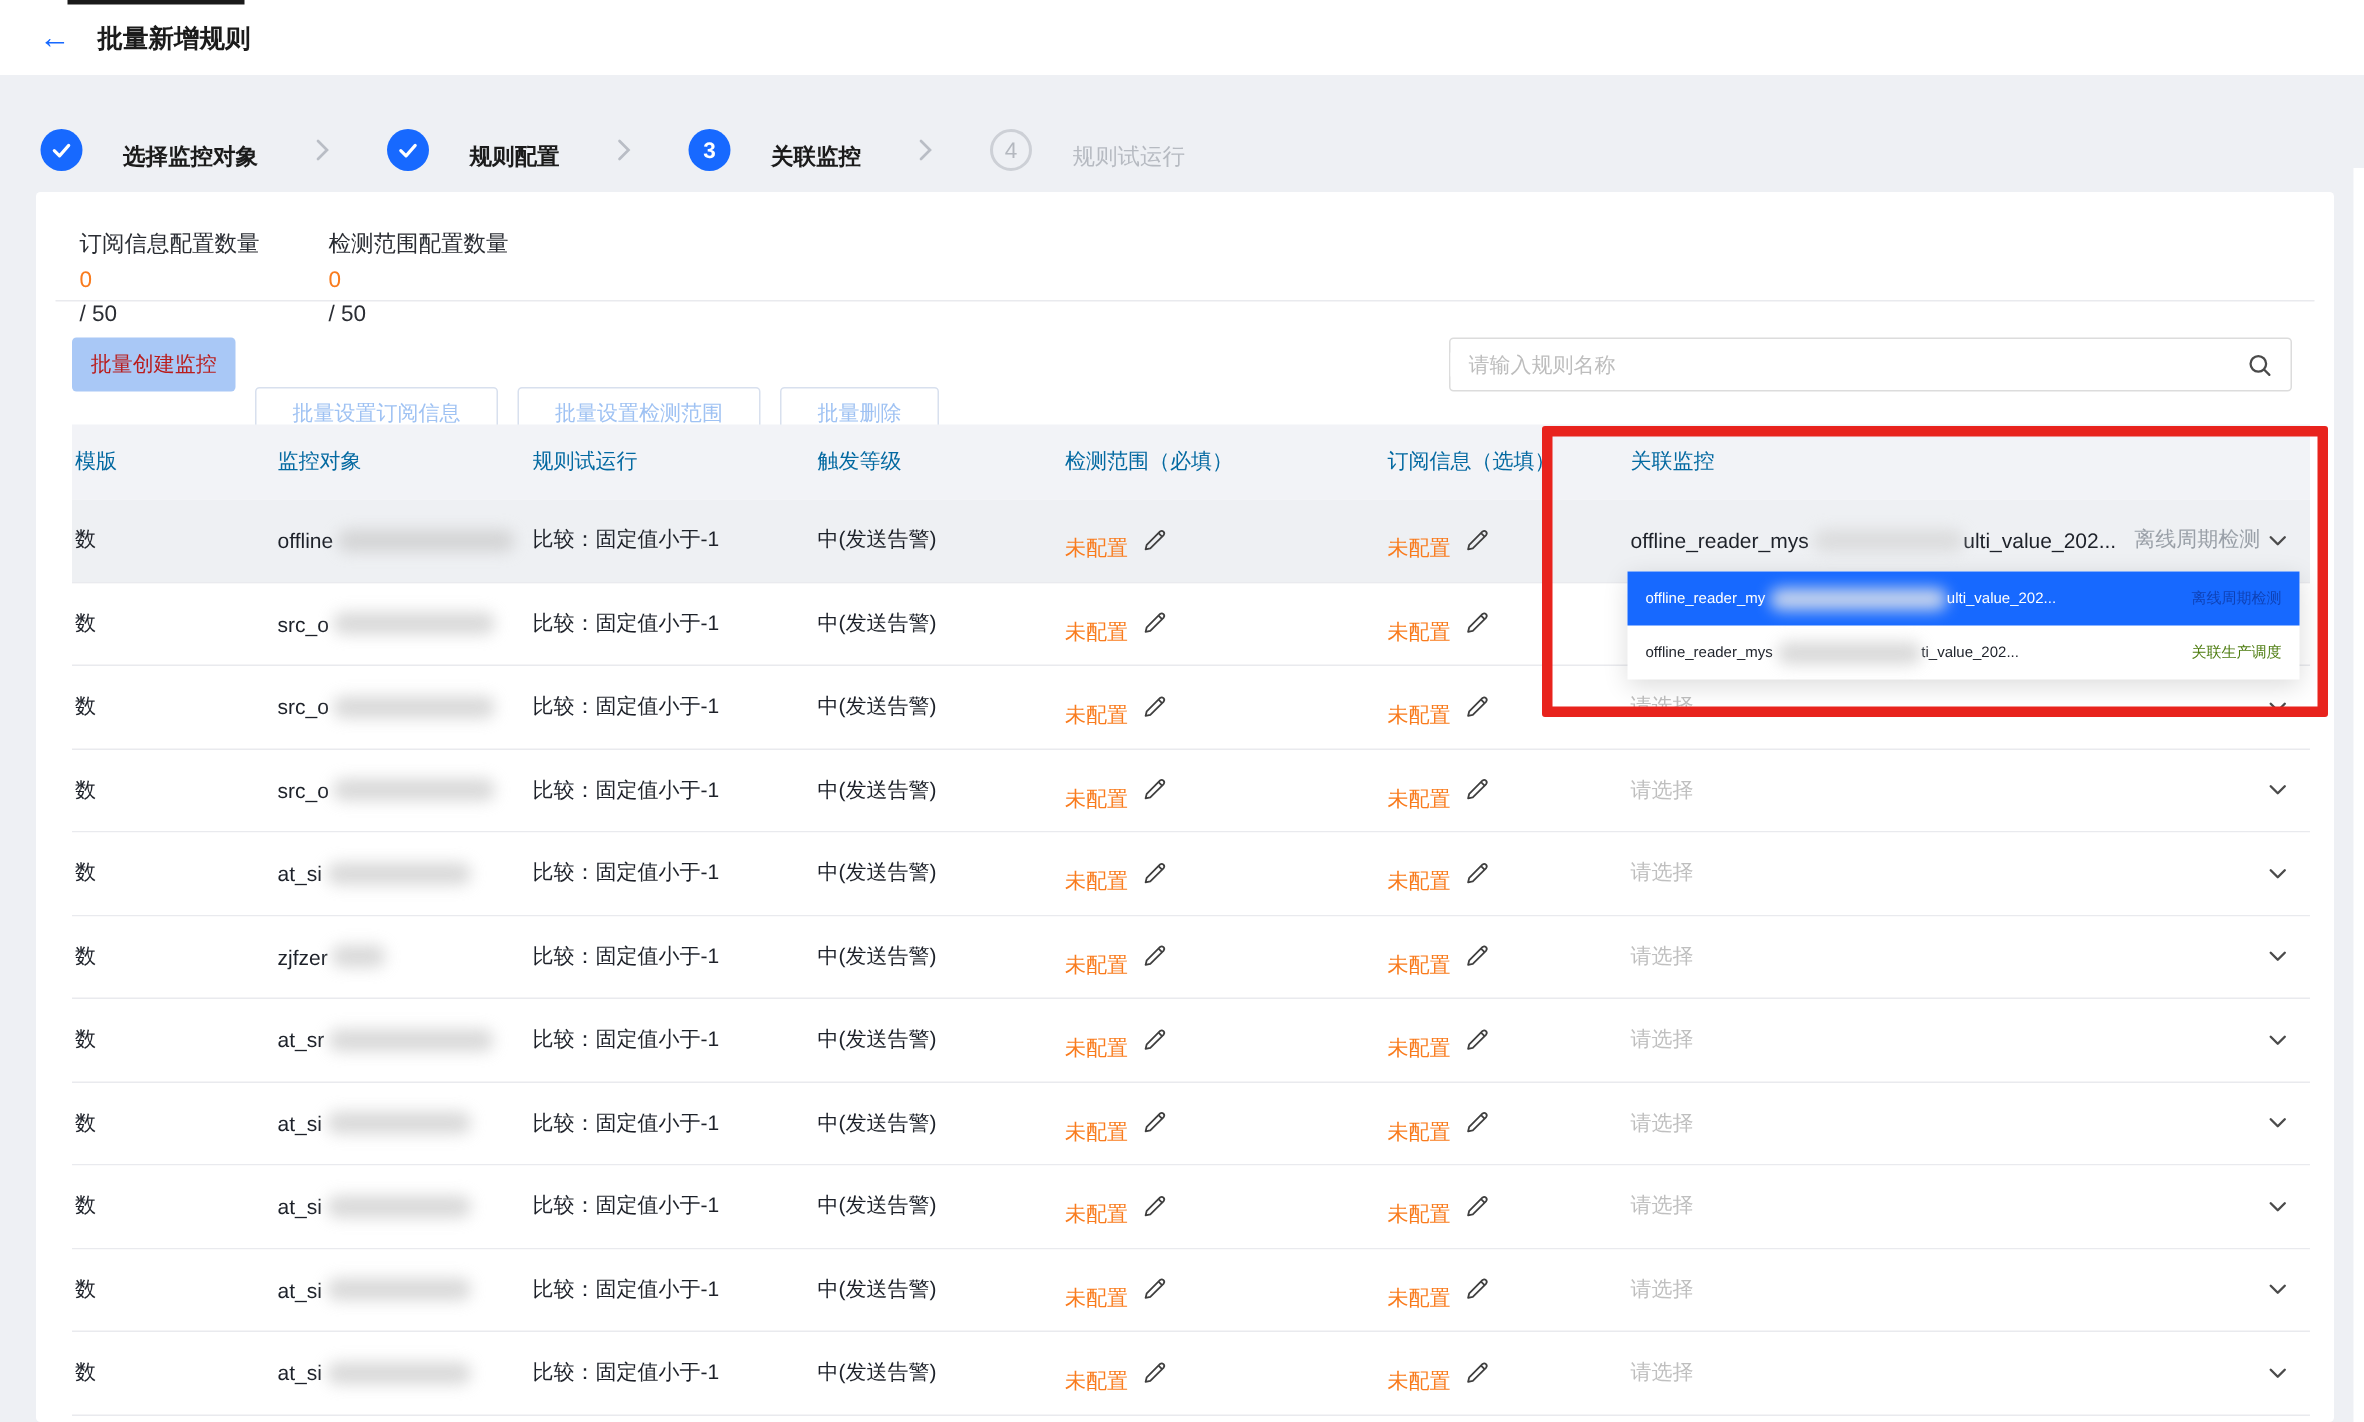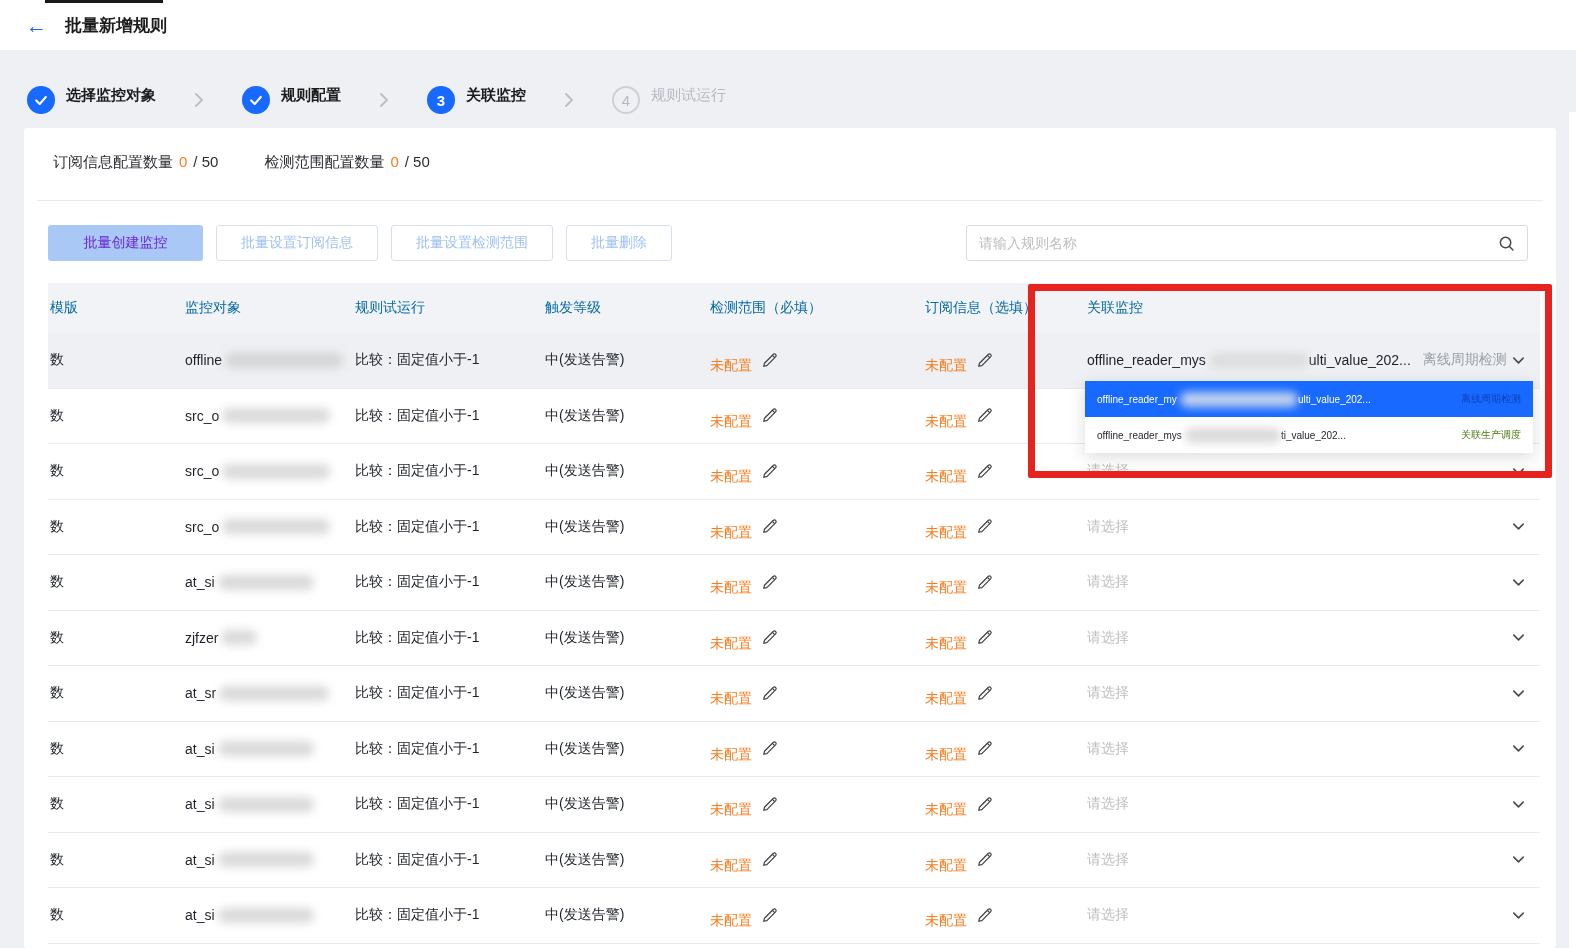--- a/index.html
+++ b/index.html
@@ -12,42 +12,42 @@
     color: #1d2129;
   }
   
   .topbar { position:absolute; left:0; top:0; width:1576px; height:50px; background:#fff; display:flex; align-items:center; }
   .top-sliver { position:absolute; left:45px; top:0; width:118px; height:3px; background:#1a1a1a; }
   .back-btn { margin-left:26px; color:#1769ff; font-size:21px; line-height:1; cursor:pointer; }
   .page-title { margin-left:18px; font-size:17px; font-weight:700; color:#1b1b1b; }
 
   
   .stepper { position:absolute; left:27px; top:86px; height:28px; display:flex; align-items:center; }
-  .step { display:flex; align-items:flex-start; }
+  .step { display:flex; align-items:flex-end;gap:16px; }
   .step-circle { width:28px; height:28px; border-radius:50%; display:flex; align-items:center; justify-content:center;
                  font-size:15px; font-weight:700; }
   .step.done .step-circle, .step.active .step-circle { background:#1769ff; color:#fff; }
   .step.pending .step-circle { background:transparent; border:2px solid #cdd0d6; color:#b4b8bf; font-weight:400; }
   .step-label { margin-left:11px; font-size:15px; font-weight:700; color:#1b1b1b; }
   .step.pending .step-label { color:#b6bac1; font-weight:400; }
   .step-arrow { margin:0 38px; display:flex; }
 
   
   .card { position:absolute; left:24px; top:128px; width:1532px; height:820px; background:#fff; border-radius:3px; overflow:hidden; }
   .counts { position:absolute; left:29px; top:25px; display:flex; gap:46px; font-size:15px; color:#2a2d33; }
-  .count-item { display:flex; align-items:baseline; gap:6px; }
+  .count-item { display:flex; align-items:baseline; gap:6px;flex-direction:column; }
   .count-value { color:#f97b1d; }
   .count-total { color:#2a2d33; }
   .card-divider { position:absolute; left:13px; right:13px; top:72px; height:1px; background:#e9eaee; }
 
   
   .toolbar { position:absolute; left:24px; top:97px; display:flex; gap:13px; }
   .btn { height:36px; font-size:14px; border-radius:3px; display:flex; align-items:center; justify-content:center; cursor:pointer; }
-  .btn-primary-disabled { width:155px; background:#a9c8f6; color:#6d28d9; border:none; }
-  .btn-ghost-disabled { padding:0 24px; background:#fff; border:1px solid #d8e0ee; color:#9fc2f3; }
+  .btn-primary-disabled { width:109px; background:#a9c8f6; color:#b91c1c; border:none; }
+  .btn-ghost-disabled { padding:0 24px; background:#fff; border:1px solid #d8e0ee; color:#9fc2f3;margin-top:33px; }
   .search-box { position:absolute; right:28px; top:97px; width:562px; height:36px; border:1px solid #dcdcdc; border-radius:3px;
                 display:flex; align-items:center; background:#fff; }
   .search-box input { flex:1; border:none; outline:none; padding:0 12px; font-size:14px; color:#333;
                       font-family:"Liberation Sans","DejaVu Sans",sans-serif; }
   .search-box input::placeholder { color:#bdbdbd; }
   .search-icon { margin-right:12px; display:flex; }
 
   
   .table { position:absolute; left:24px; top:155px; width:1492px; }
   .thead, .trow { display:grid; grid-template-columns:137px 170px 190px 165px 215px 162px 1fr; align-items:center; }

